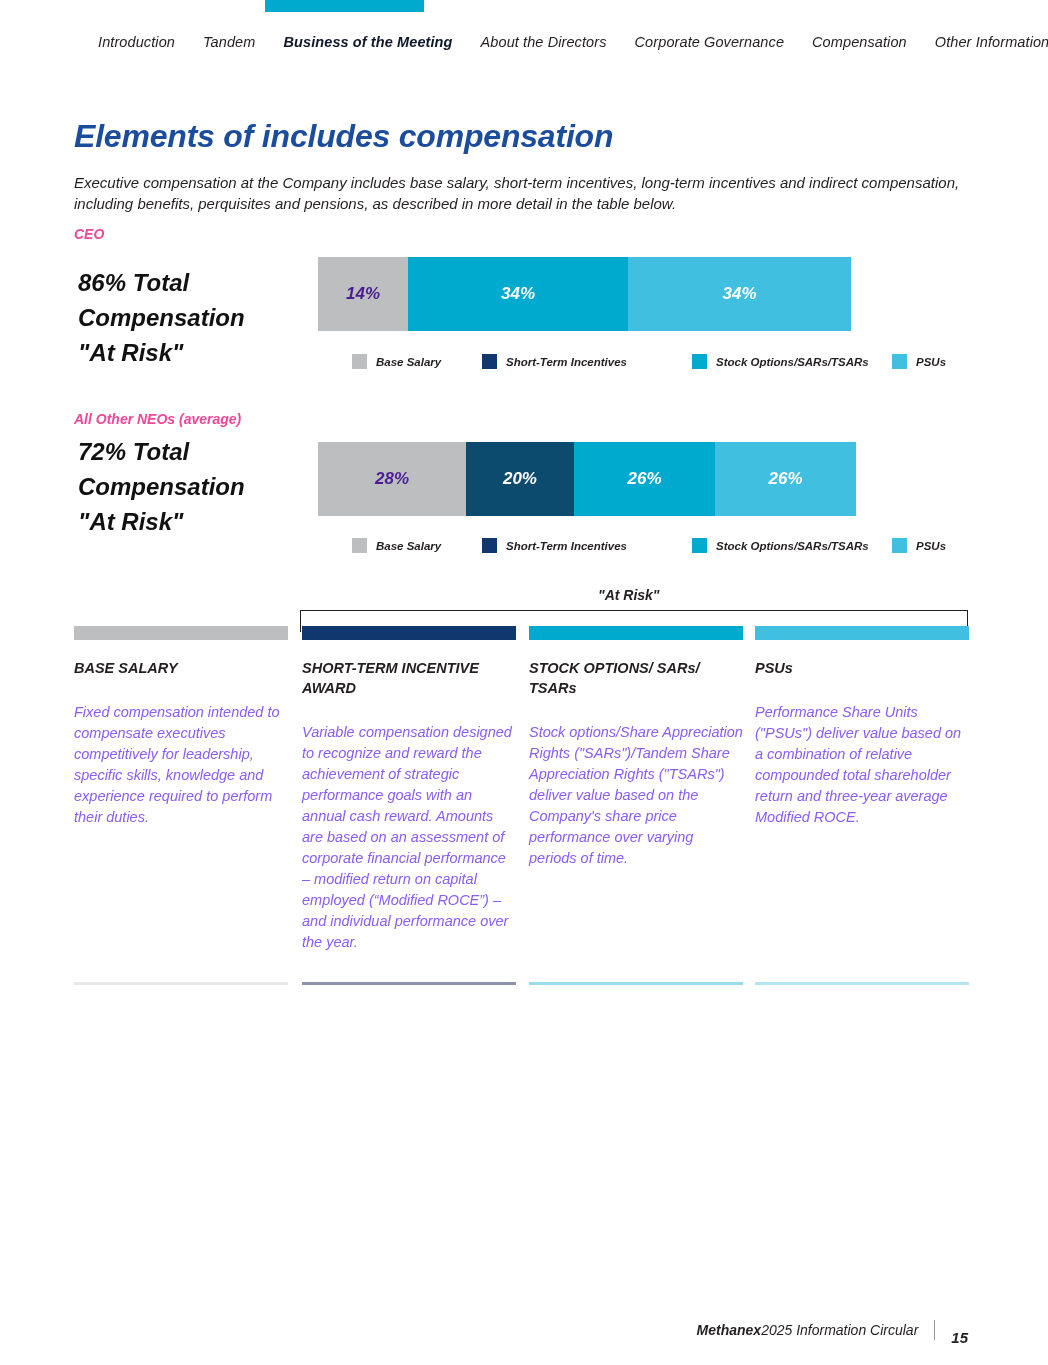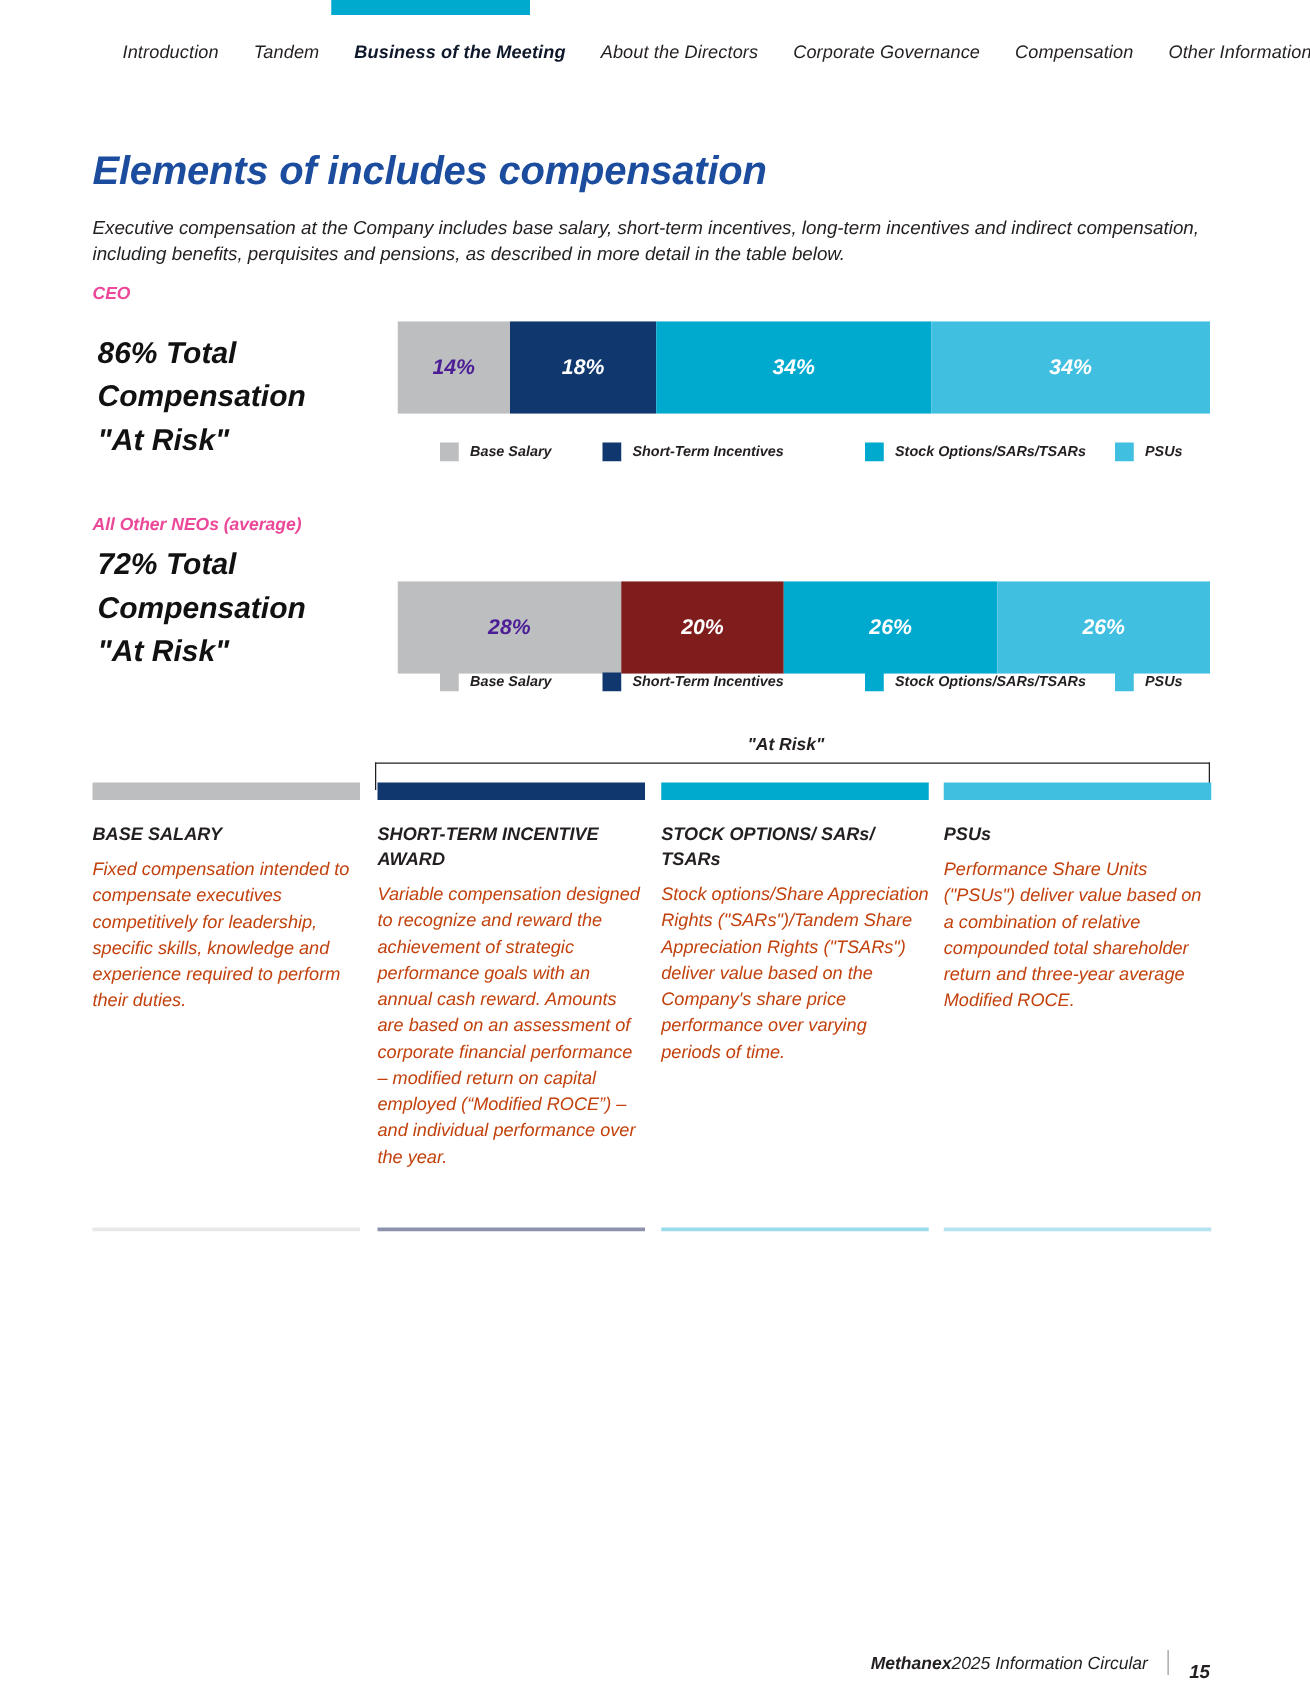--- a/index.html
+++ b/index.html
@@ -79,21 +79,21 @@
   }
 
   
   .col { position: absolute; top: 626px; width: 214px; }
   .col-bar { height: 14px; width: 100%; }
   .col-head {
     margin-top: 18px; font-size: 14.5px; font-weight: 700; line-height: 20px;
     color: #231f20;
   }
   .col-body {
-    margin-top: 8px; font-size: 14.5px; line-height: 21px; color: #c2410c;
+    margin-top: 24px; font-size: 14.5px; line-height: 21px; color: #8b5cf6;
   }
   .col-rule { position: absolute; top: 982px; width: 214px; height: 3px; }
 
   
   .footer {
     position: absolute; right: 80px; top: 1313px;
     display: flex; align-items: center; font-size: 14px; color: #231f20;
   }
   .footer .brand { font-weight: 700; }
   .footer .sep {
@@ -132,21 +132,20 @@
   <div class="grp-label" style="left:74px; top:226px;">CEO</div>
 
   <div class="big-stat" style="top:265px;">
     <div>86% Total</div>
     <div>Compensation</div>
     <div>"At Risk"</div>
   </div>
 
   <div class="bar" style="left:318px; top:257px; width:650px;">
     <div class="seg dark-text" style="width:90px; background:#bcbec0;">14%</div>
-    <div class="seg" style="width:117px; background:#10386f;">18%</div>
     <div class="seg" style="width:220px; background:#00a9ce;">34%</div>
     <div class="seg" style="width:223px; background:#41bfe0;">34%</div>
   </div>
 
   <div class="legend" style="left:352px; top:354px; width:616px;">
     <div class="li" style="width:130px;">
       <span class="sw" style="background:#bcbec0;"></span>
       <span class="lt">Base Salary</span>
     </div>
     <div class="li" style="width:210px;">
@@ -164,23 +163,23 @@
   </div>
 
   <div class="grp-label" style="left:74px; top:411px;">All Other NEOs (average)</div>
 
   <div class="big-stat" style="top:434px;">
     <div>72% Total</div>
     <div>Compensation</div>
     <div>"At Risk"</div>
   </div>
 
-  <div class="bar" style="left:318px; top:465px; width:677px;">
+  <div class="bar" style="left:318px; top:442px; width:538px;justify-content:space-between;">
     <div class="seg dark-text" style="width:179px; background:#bcbec0;">28%</div>
-    <div class="seg" style="width:130px; background:#7f1d1d;">20%</div>
+    <div class="seg" style="width:130px; background:#0c4a6e;">20%</div>
     <div class="seg" style="width:171px; background:#00a9ce;">26%</div>
     <div class="seg" style="width:170px; background:#41bfe0;">26%</div>
   </div>
 
   <div class="legend" style="left:352px; top:538px; width:616px;">
     <div class="li" style="width:130px;">
       <span class="sw" style="background:#bcbec0;"></span>
       <span class="lt">Base Salary</span>
     </div>
     <div class="li" style="width:210px;">

